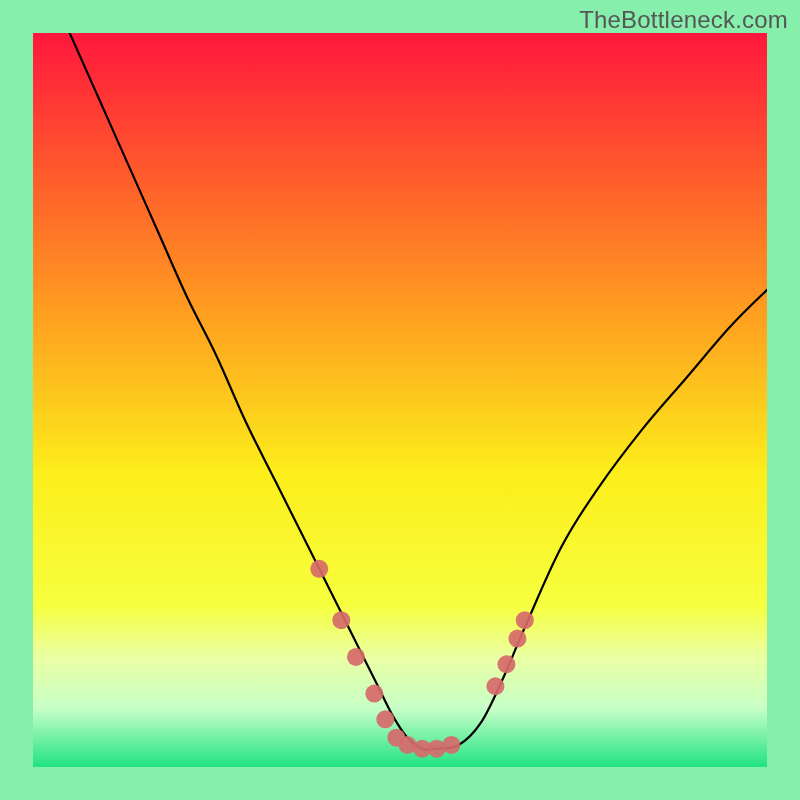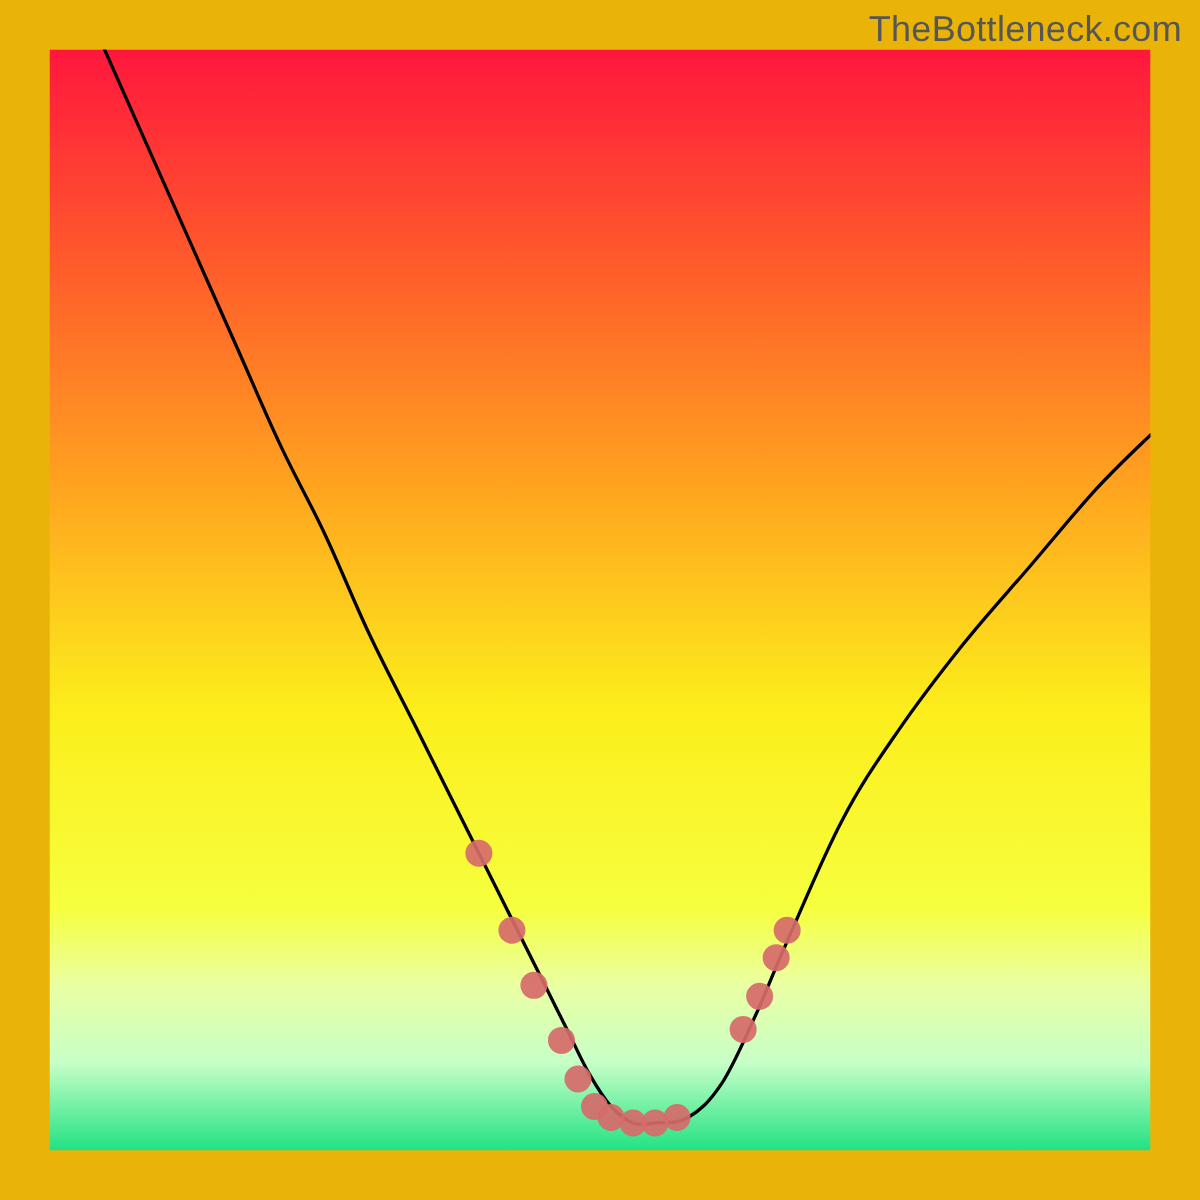--- a/index.html
+++ b/index.html
@@ -7,21 +7,21 @@
     padding: 0;
     width: 800px;
     height: 800px;
     background: #000000;
     overflow: hidden;
   }
   .stage {
     position: relative;
     width: 800px;
     height: 800px;
-    background: #eab308;
+    background: #86efac;
   }
   .plot-area {
     left: 33px;
     top: 33px;
     position: absolute;
     width: 734px;
     height: 734px;
   }
   .watermark {
     position: absolute;

